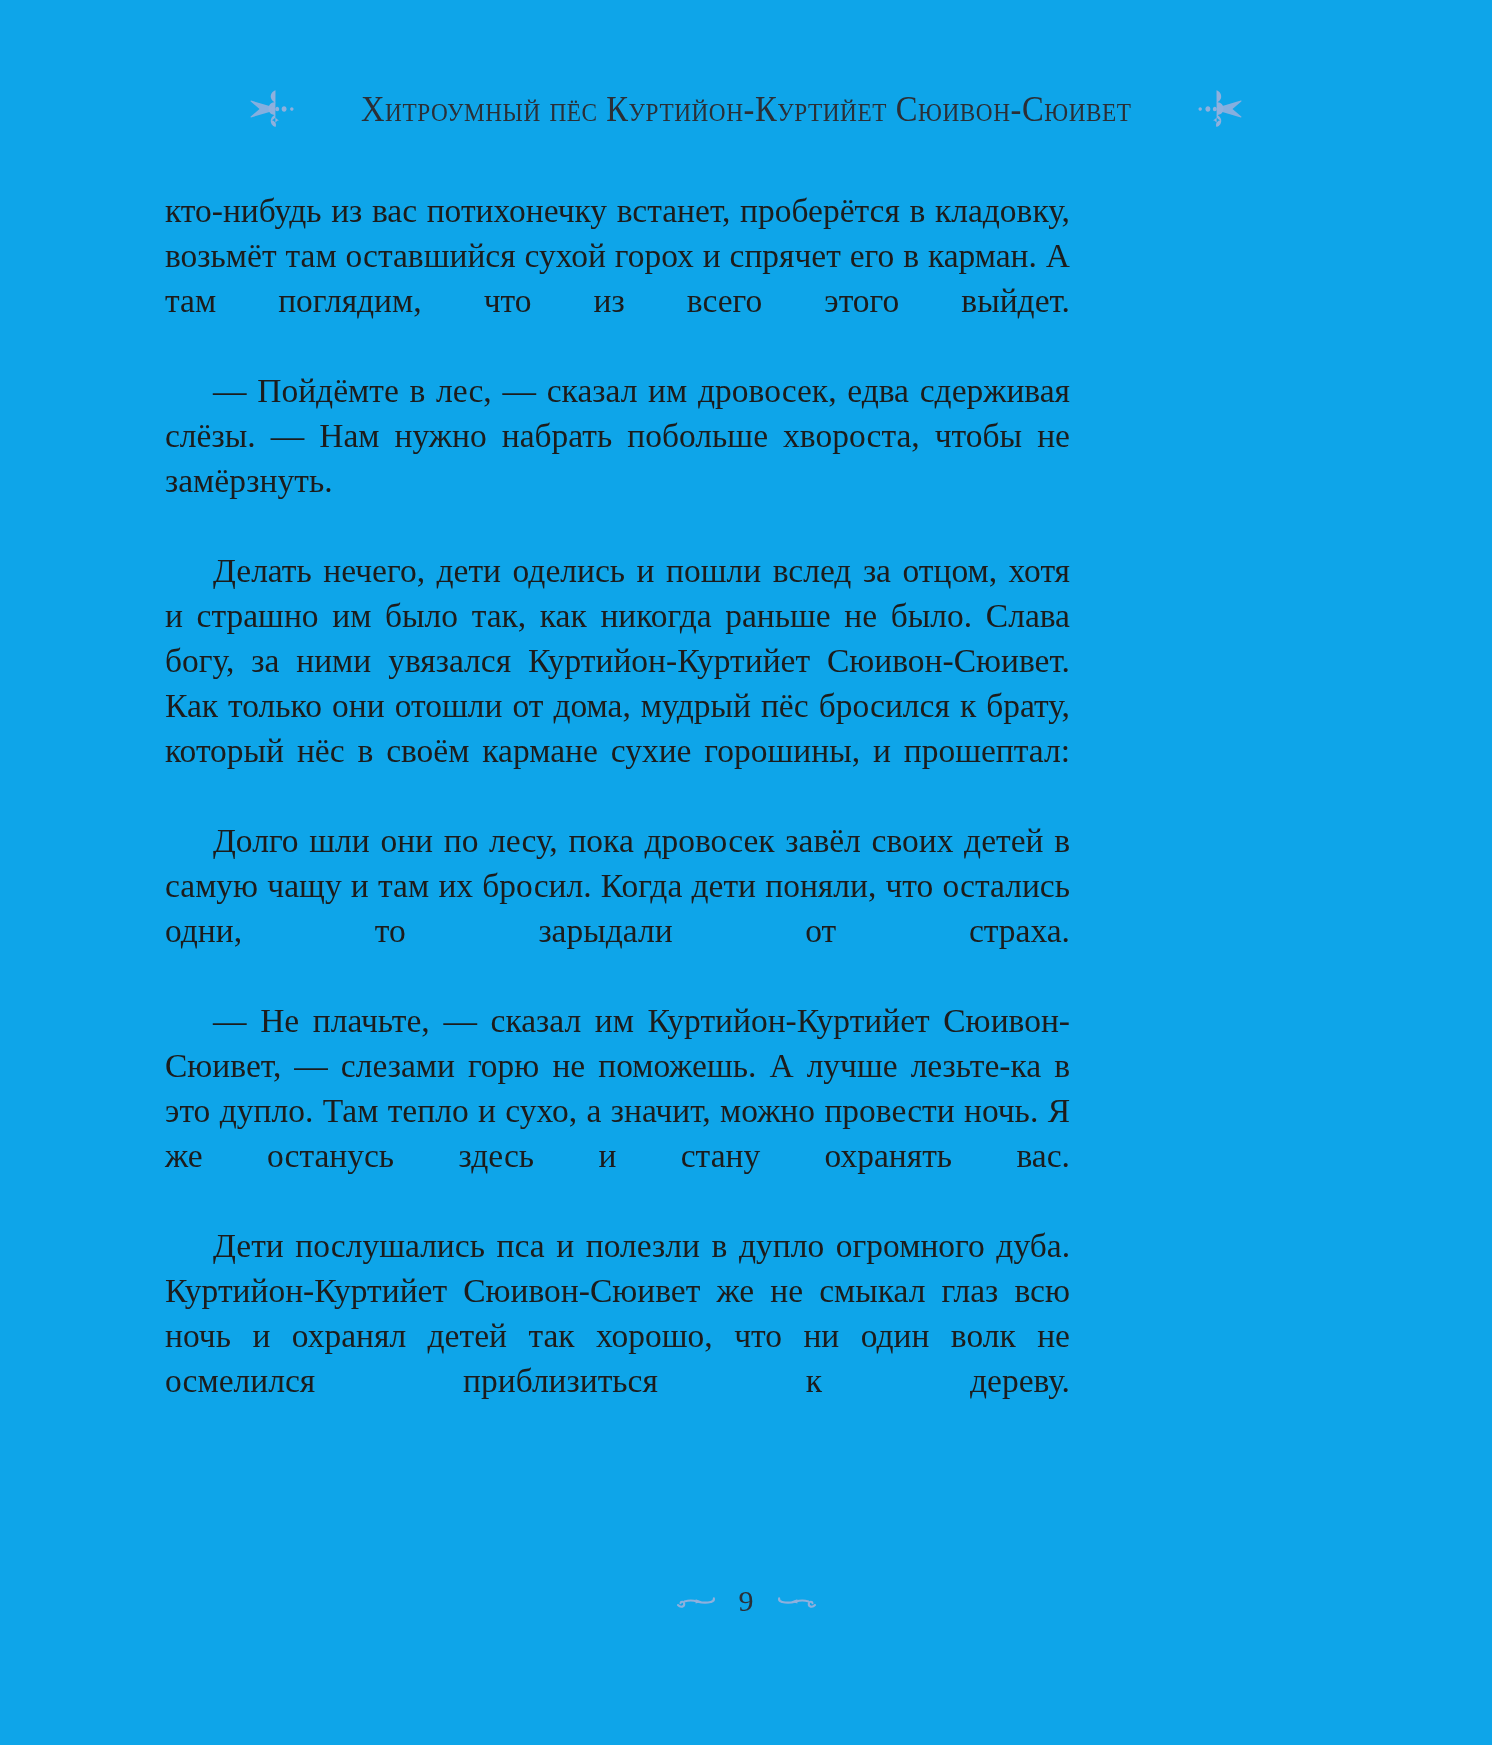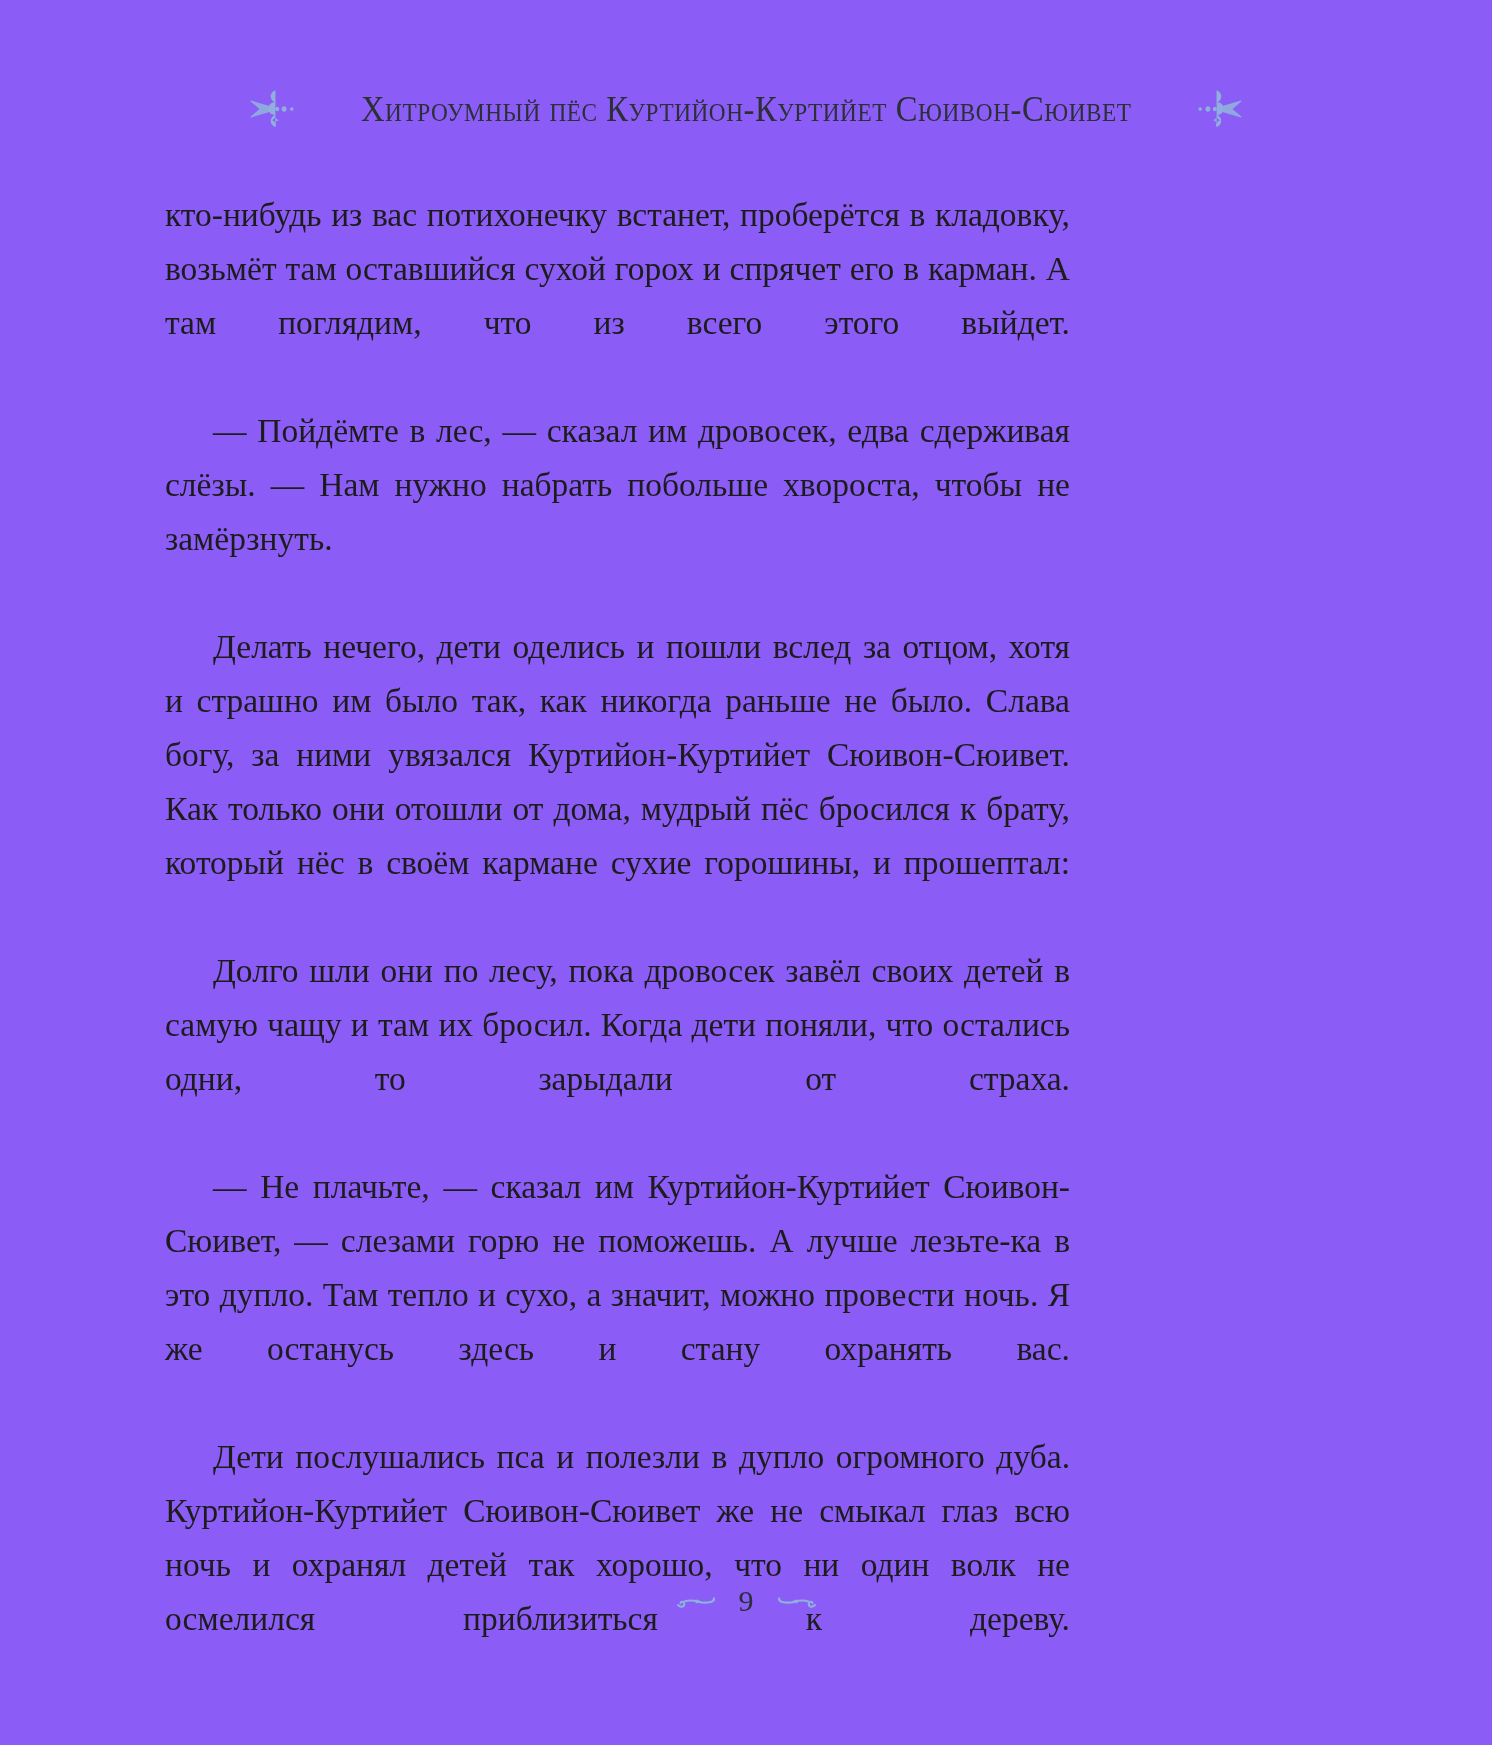--- a/index.html
+++ b/index.html
@@ -12,21 +12,21 @@
     width: 1492px;
     height: 1745px;
     position: relative;
     font-family: "Liberation Serif", "DejaVu Serif", serif;
     overflow: hidden;
   }
 
   .page {
     position: absolute;
     inset: 0;
-    background: #8b5cf6;
+    background: #0ea5e9;
   }
 
   
   .running-head {
     position: absolute;
     left: 0;
     right: 0;
     top: 78px;
     height: 62px;
     display: flex;
@@ -60,21 +60,21 @@
   .textblock {
     position: absolute;
     left: 165px;
     top: 188px;
     width: 905px;
   }
 
   p.para {
     margin: 0;
     font-size: 33.5px;
-    line-height: 54px;
+    line-height: 45px;
     color: #1c1c1c;
     text-align: justify;
     text-indent: 48px;
     -webkit-hyphens: manual;
     hyphens: manual;
     word-spacing: 0.4px;
     font-family: "Liberation Serif", "DejaVu Serif", serif;
   }
   p.para.noindent { text-indent: 0; }
   p.para:last-child { margin-bottom: 0; }

